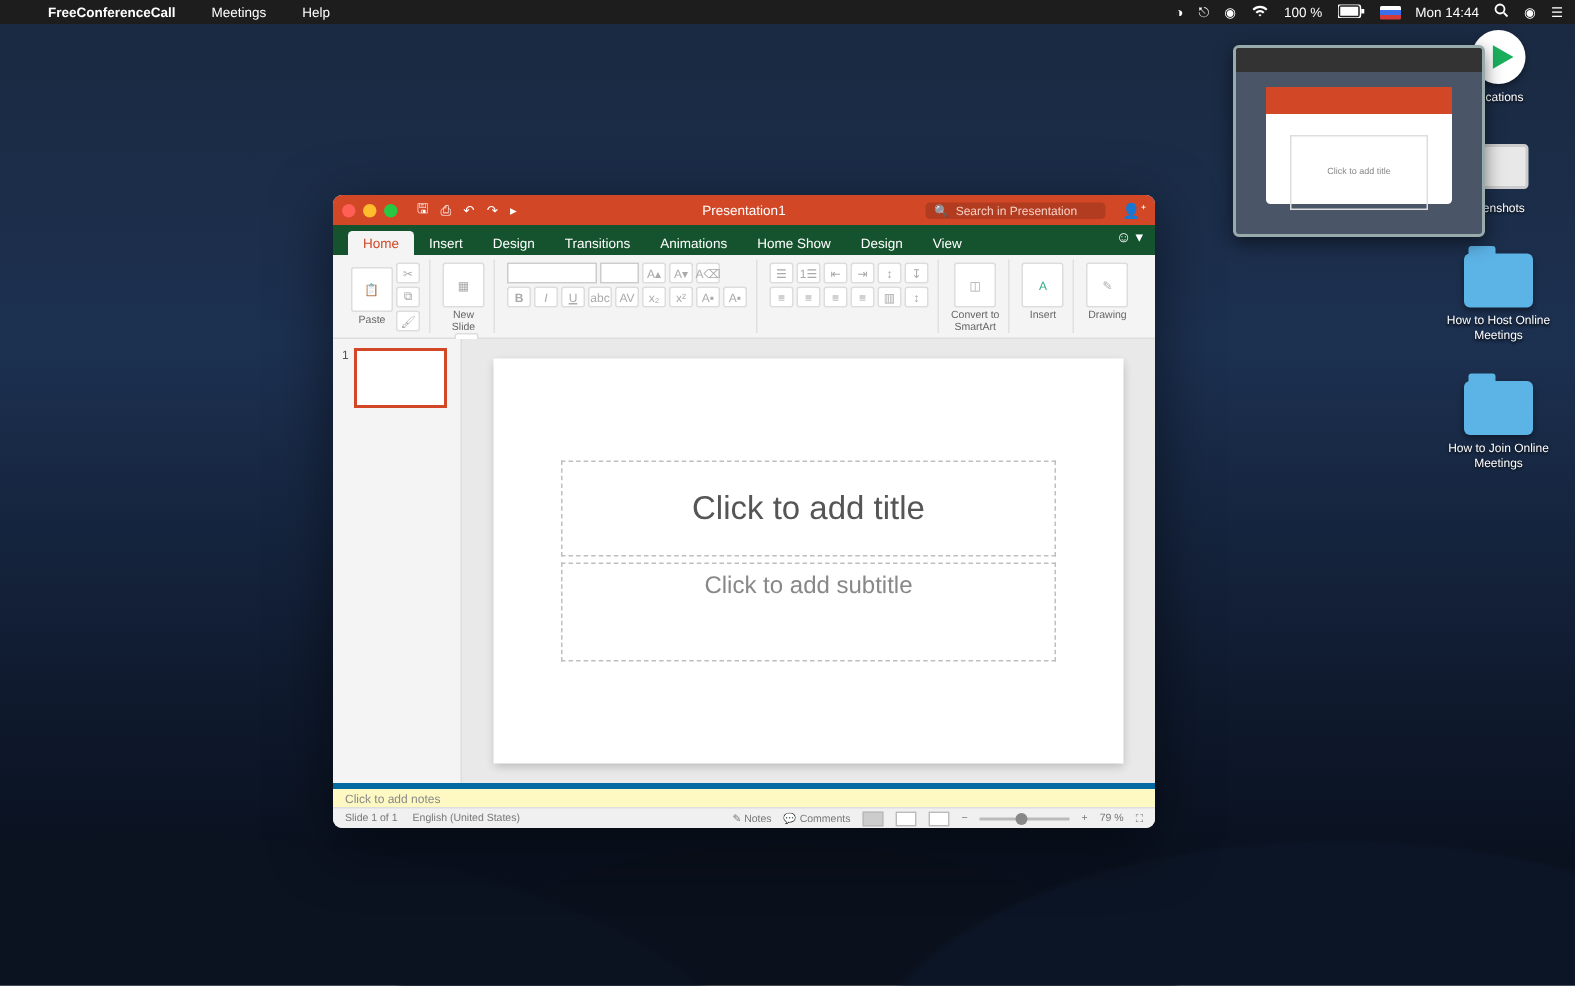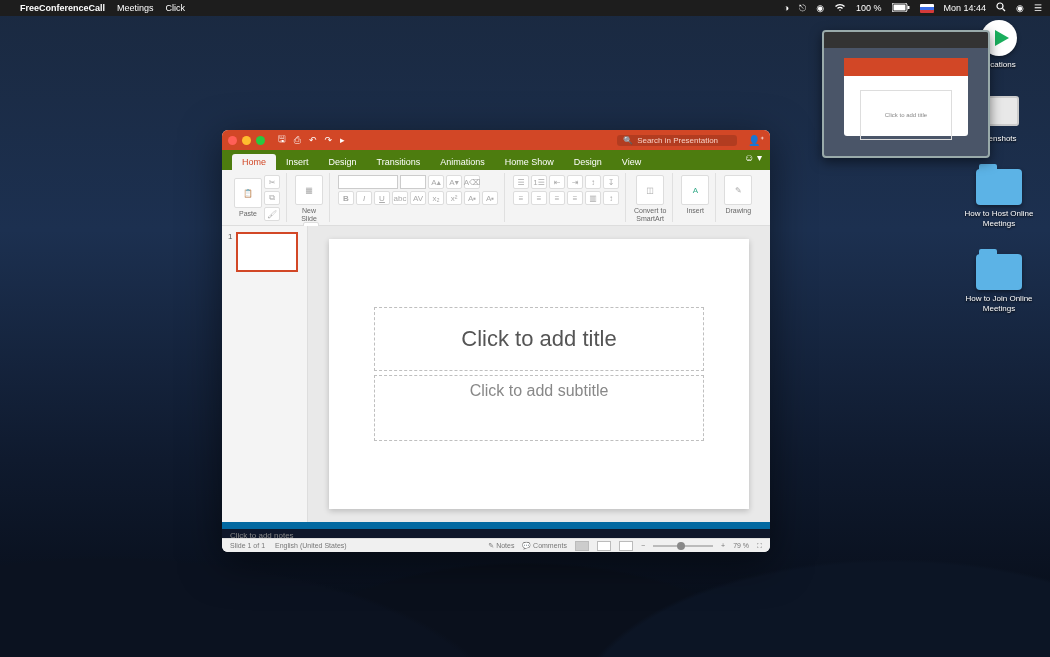--- a/index.html
+++ b/index.html
@@ -6,21 +6,21 @@
 body { width:1050px; height:657px; background:linear-gradient(180deg,#1a2940 0%,#1c3050 35%,#0f1a2e 70%,#060b15 100%); overflow:hidden; position:relative; }
 
 body::before{content:"";position:absolute;left:0;right:0;top:260px;height:400px;
  background:
   radial-gradient(ellipse 900px 400px at 10% 120%,#0b1220 45%,transparent 46%),
   radial-gradient(ellipse 700px 350px at 85% 115%,#0c1525 45%,transparent 46%),
   radial-gradient(ellipse 600px 300px at 50% 110%,#0a101c 45%,transparent 46%);}
 
 
 .menubar{position:relative;z-index:10;height:16px;background:#1d1d1d;display:flex;align-items:center;color:#fff;font-size:9px;padding:0 8px;}
-.menubar .left{display:flex;gap:12px;align-items:flex-start}
+.menubar .left{display:flex;gap:24px;align-items:flex-start}
 .menubar .right{margin-left:auto;display:flex;gap:10px;align-items:center}
 .apple-logo{font-size:11px}
 .flag{width:14px;height:9px;background:linear-gradient(#fff 33%,#3b6eea 33% 66%,#d43a3a 66%);display:inline-block;border-radius:1px}
 
 
 .desk-icons{position:absolute;right:12px;top:20px;width:78px;display:flex;flex-direction:column;gap:26px;align-items:center;z-index:5}
 .desk-folder{width:46px;height:36px;background:#5cb3e6;border-radius:4px;position:relative;box-shadow:0 2px 4px rgba(0,0,0,.4)}
 .desk-folder::before{content:"";position:absolute;top:-5px;left:3px;width:18px;height:6px;background:#5cb3e6;border-radius:2px 2px 0 0}
 .desk-label{color:#fff;font-size:8px;text-align:center;margin-top:4px;text-shadow:0 1px 2px #000;line-height:1.2;width:78px}
 .desk-item{display:flex;flex-direction:column;align-items:center;cursor:pointer}
@@ -39,21 +39,21 @@
 .ppt{position:absolute;left:222px;top:130px;width:548px;height:422px;background:#f4f4f4;border-radius:6px;box-shadow:0 10px 40px rgba(0,0,0,.5);overflow:hidden;display:flex;flex-direction:column;z-index:8}
 .titlebar{height:20px;background:#d24726;display:flex;align-items:center;padding:0 6px;gap:5px}
 .traffic{display:flex;gap:5px}
 .traffic span{width:9px;height:9px;border-radius:50%}
 .tl-close{background:#ff5f57}.tl-min{background:#ffbd2e}.tl-max{background:#28c940}
 .qa-tools{display:flex;gap:8px;margin-left:8px;color:#fff;font-size:9px;align-items:center}
 .title{position:absolute;left:0;right:0;text-align:center;color:#fff;font-size:9px;pointer-events:none}
 .search{margin-left:auto;background:rgba(0,0,0,.15);border-radius:3px;color:#f8d0c4;font-size:8px;padding:1px 6px;display:flex;align-items:center;gap:4px;width:120px}
 .share-btn{margin-left:6px;color:#fff;font-size:10px}
 
-.tabs{height:20px;background:#4d7c0f;display:flex;align-items:flex-end;padding-left:10px;position:relative}
+.tabs{height:20px;background:#14532d;display:flex;align-items:flex-end;padding-left:10px;position:relative}
 .tab{color:#fff;font-size:9px;padding:3px 10px;cursor:pointer}
 .tab.active{background:#f4f4f4;color:#d24726;border-radius:3px 3px 0 0}
 .smiley{position:absolute;right:8px;top:2px;color:#fff;font-size:10px}
 
 .ribbon{height:56px;background:#f4f4f4;border-bottom:1px solid #ddd;display:flex;padding:3px 6px;gap:2px}
 .rg{border-right:1px solid #e0e0e0;padding:2px 6px;display:flex;flex-direction:column;align-items:center;justify-content:flex-start;font-size:7px;color:#666}
 .rg-row{display:flex;gap:2px;align-items:center}
 .rbtn{width:16px;height:14px;border:1px solid #ddd;background:#fff;border-radius:2px;font-size:8px;color:#aaa;display:flex;align-items:center;justify-content:center}
 .rbtn.tall{height:30px;width:28px}
 .rlabel{font-size:7px;color:#666;margin-top:2px;text-align:center;line-height:1.1}
@@ -63,36 +63,36 @@
 .thumbs{width:86px;background:#f4f4f4;border-right:1px solid #ddd;padding:6px}
 .thumb-row{display:flex;gap:4px;align-items:flex-start}
 .thumb-num{font-size:8px;color:#555}
 .thumb{width:62px;height:40px;background:#fff;border:2px solid #d24726}
 .canvas{flex:1;display:flex;align-items:center;justify-content:center;padding:20px}
 .slide{width:420px;height:270px;background:#fff;box-shadow:0 2px 6px rgba(0,0,0,.2);display:flex;flex-direction:column;align-items:center;justify-content:center;gap:4px}
 .ph{border:1px dashed #bfbfbf;text-align:center;color:#7a7a7a;width:330px}
 .ph-title{font-size:22px;padding:18px 8px;color:#555;font-weight:300}
 .ph-sub{font-size:16px;padding:6px 8px 40px;color:#888}
 
-.notes{height:16px;background:#0f172a;border-top:7px solid #0369a1;font-size:8px;color:#888;padding:2px 8px}
+.notes{height:16px;background:#fef9c3;border-top:4px solid #0369a1;font-size:8px;color:#888;padding:2px 8px}
 .status{height:14px;background:#f0f0f0;border-top:1px solid #ddd;display:flex;align-items:center;font-size:7px;color:#777;padding:0 8px;gap:10px}
 .status .right{margin-left:auto;display:flex;gap:8px;align-items:center}
 .view-btn{width:14px;height:10px;border:1px solid #bbb;background:#fff}
 .slider{width:60px;height:2px;background:#bbb;position:relative}
 .slider::after{content:"";position:absolute;left:40%;top:-3px;width:8px;height:8px;border-radius:50%;background:#888}
 </style>
 </head>
 <body>
 
 <div class="menubar">
   <div class="left">
     <span class="apple-logo"></span>
     <b>FreeConferenceCall</b>
     <span>Meetings</span>
-    <span>Click</span>
+    <span>Help</span>
   </div>
   <div class="right">
     <span>◑</span>
     <span>⎋</span>
     <span>◉</span>
     <span>
       <svg width="12" height="9" viewBox="0 0 12 9">
           <path d="M6 8 L7 7 A1.4 1.4 0 0 0 5 7 Z M3 5 A4.2 4.2 0 0 1 9 5 L8 6 A2.8 2.8 0 0 0 4 6 Z M1 3 A7 7 0 0 1 11 3 L10 4 A5.6 5.6 0 0 0 2 4 Z" fill="#fff"></path>
         </svg>
     </span>
@@ -152,20 +152,21 @@
       <span class="tl-min"></span>
       <span class="tl-max"></span>
     </div>
     <div class="qa-tools">
       <span>🖫</span>
       <span>⎙</span>
       <span>↶</span>
       <span>↷</span>
       <span>▸</span>
     </div>
+    <div class="title">Presentation1</div>
     <div class="search">
       <span>🔍</span>
       <span>Search in Presentation</span>
     </div>
     <span class="share-btn">👤⁺</span>
   </div>
 
   <div class="tabs">
     <div class="tab active">Home</div>
     <div class="tab">Insert</div>

